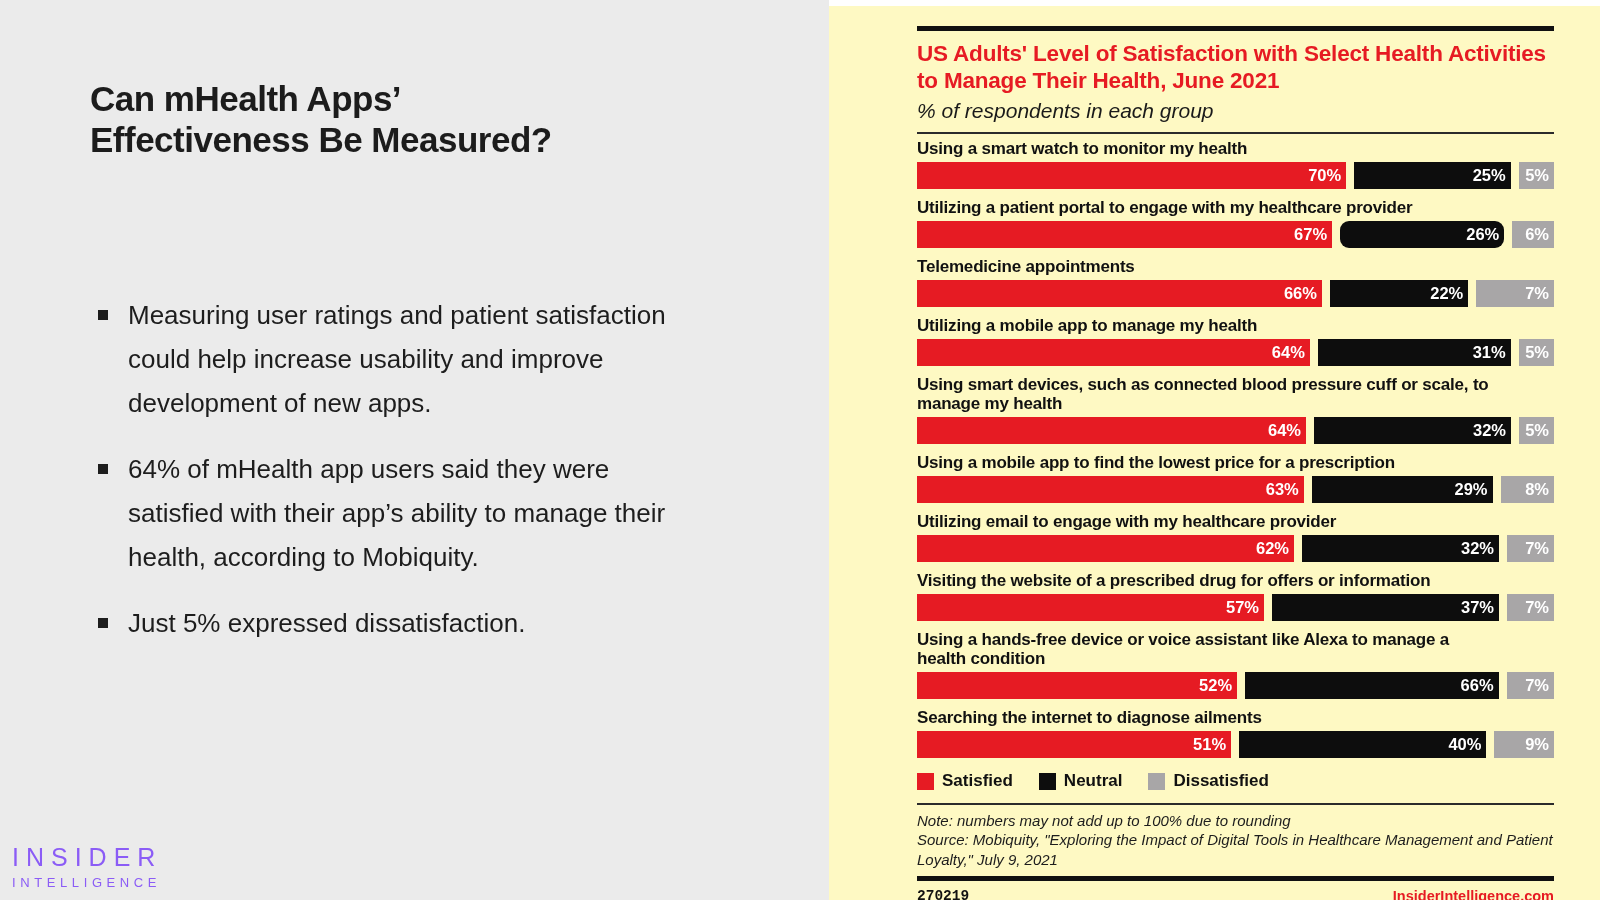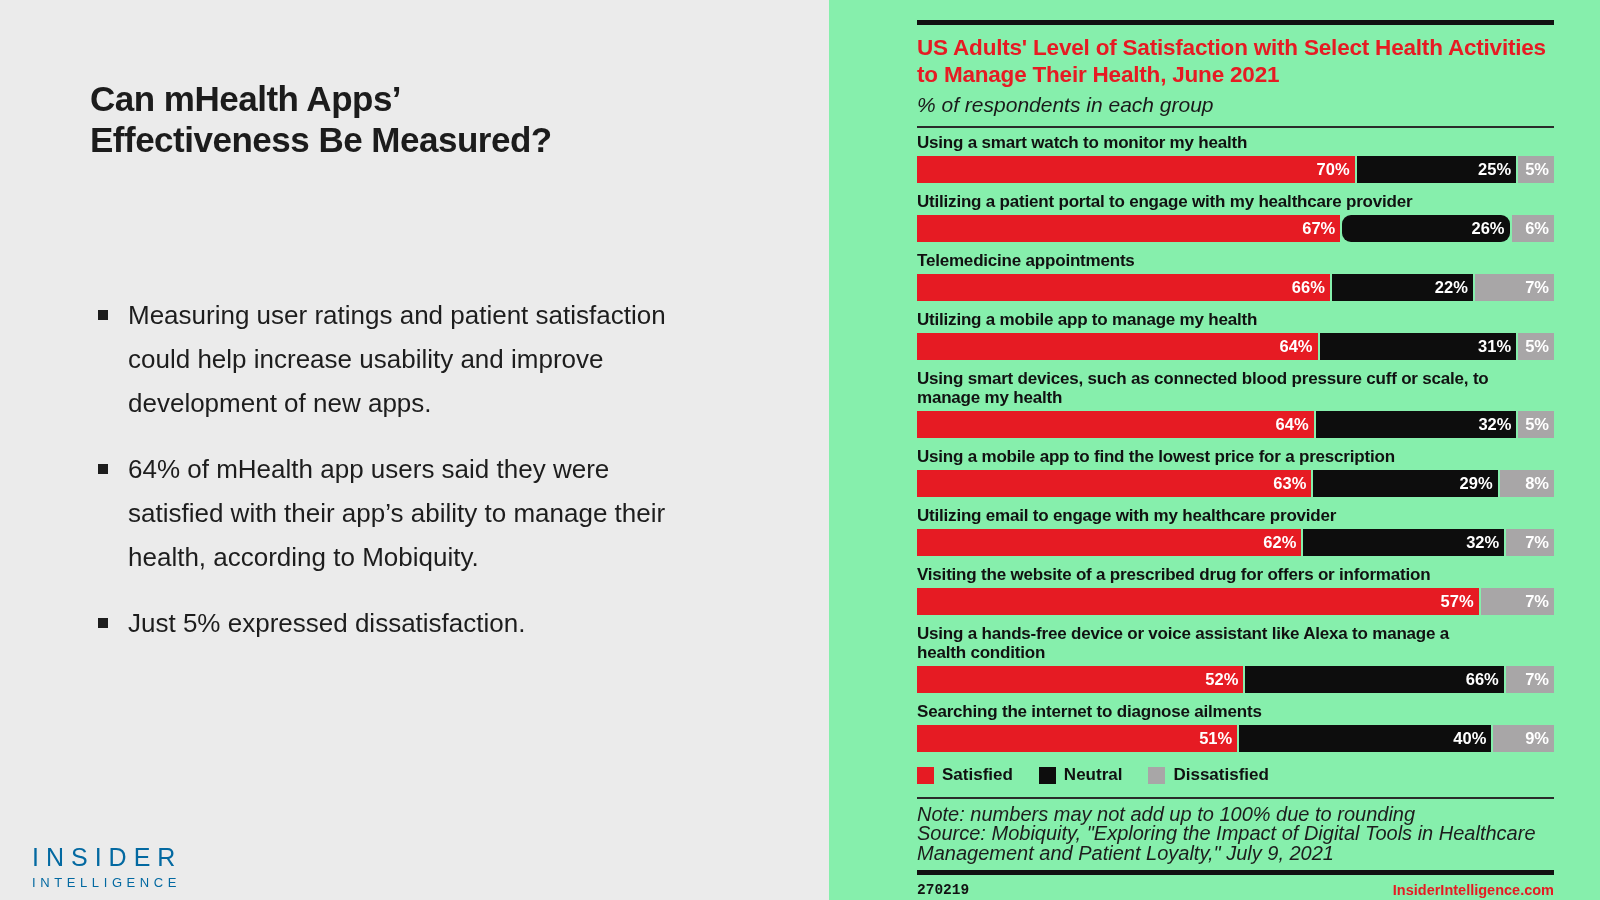--- a/index.html
+++ b/index.html
@@ -40,32 +40,33 @@
   }
   .bullet-marker {
     flex: 0 0 10px;
     width: 10px; height: 10px;
     background: #1d1d1d;
     margin: 17px 20px 0 0;
   }
   .bullet-text { max-width: 560px; }
   .logo {
     position: absolute;
-    left: 32px; bottom: 10px;
-    color: #0369a1;
+    left: 12px; bottom: 10px;
+    color: #8b5cf6;
     width: 140px;
   }
   .logo-line1 { font-size: 25px; letter-spacing: 7px; font-weight: 400; }
   .logo-line2 { font-size: 13px; letter-spacing: 4.6px; margin-top: 3px; font-weight: 400; }
 
   
   .right-panel {
     flex: 1 1 auto;
-    background: #86efac;
+    background: #fef9c3;
     padding: 20px 46px 0 88px;
+    margin-top: 6px;
   }
   .rule-thick { height: 5px; background: #111; }
   .rule-thin { height: 2px; background: #2b2b2b; }
   .chart-title {
     margin-top: 9px;
     color: #e61b23;
     font-size: 22.5px;
     font-weight: bold;
     line-height: 1.2;
     letter-spacing: -0.2px;
@@ -83,21 +84,21 @@
     font-weight: bold;
     color: #111;
     line-height: 19px;
     letter-spacing: -0.2px;
     max-width: 580px;
     margin-bottom: 4px;
   }
   .row-bar {
     display: flex;
     height: 27px;
-    gap: 2px;
+    gap: 8px;
     width: 100%;
   }
   .seg {
     flex-basis: 0;
     display: flex;
     align-items: center;
     justify-content: flex-end;
     color: #fff;
     font-size: 16.5px;
     font-weight: bold;
@@ -111,21 +112,21 @@
     margin-top: 13px;
     gap: 26px;
   }
   .legend-item { display: flex; align-items: center; }
   .legend-swatch { width: 17px; height: 17px; margin-right: 8px; }
   .legend-label { font-size: 17px; font-weight: bold; color: #111; }
   .note-rule { margin-top: 12px; height: 1.5px; background: #2b2b2b; }
   .note-block {
     margin-top: 6px;
     font-style: italic;
-    font-size: 20px;
+    font-size: 15px;
     line-height: 19.5px;
     color: #1d1d1d;
   }
   .footer-rule { margin-top: 7px; height: 5px; background: #111; }
   .chart-footer {
     display: flex;
     justify-content: space-between;
     margin-top: 7px;
     font-size: 14.5px;
     font-weight: bold;
@@ -220,20 +221,21 @@
           <div class="row-bar">
             <div class="seg" style="flex-grow: 62; background: rgb(230, 27, 35);">62%</div>
             <div class="seg" style="flex-grow: 32; background: rgb(13, 13, 13);">32%</div>
             <div class="seg" style="flex-grow: 7; background: rgb(168, 166, 167);">7%</div>
           </div>
         </div>
         <div class="chart-row">
           <div class="row-label">Visiting the website of a prescribed drug for offers or information</div>
           <div class="row-bar">
             <div class="seg" style="flex-grow: 57; background: rgb(230, 27, 35);">57%</div>
+            <div class="seg" style="flex-grow: 37; background: rgb(13, 13, 13);">37%</div>
             <div class="seg" style="flex-grow: 7; background: rgb(168, 166, 167);">7%</div>
           </div>
         </div>
         <div class="chart-row">
           <div class="row-label">Using a hands-free device or voice assistant like Alexa to manage a health condition</div>
           <div class="row-bar">
             <div class="seg" style="flex-grow: 52; background: rgb(230, 27, 35);">52%</div>
             <div class="seg" style="flex-grow: 41; background: rgb(13, 13, 13);">66%</div>
             <div class="seg" style="flex-grow: 7; background: rgb(168, 166, 167);">7%</div>
           </div>

